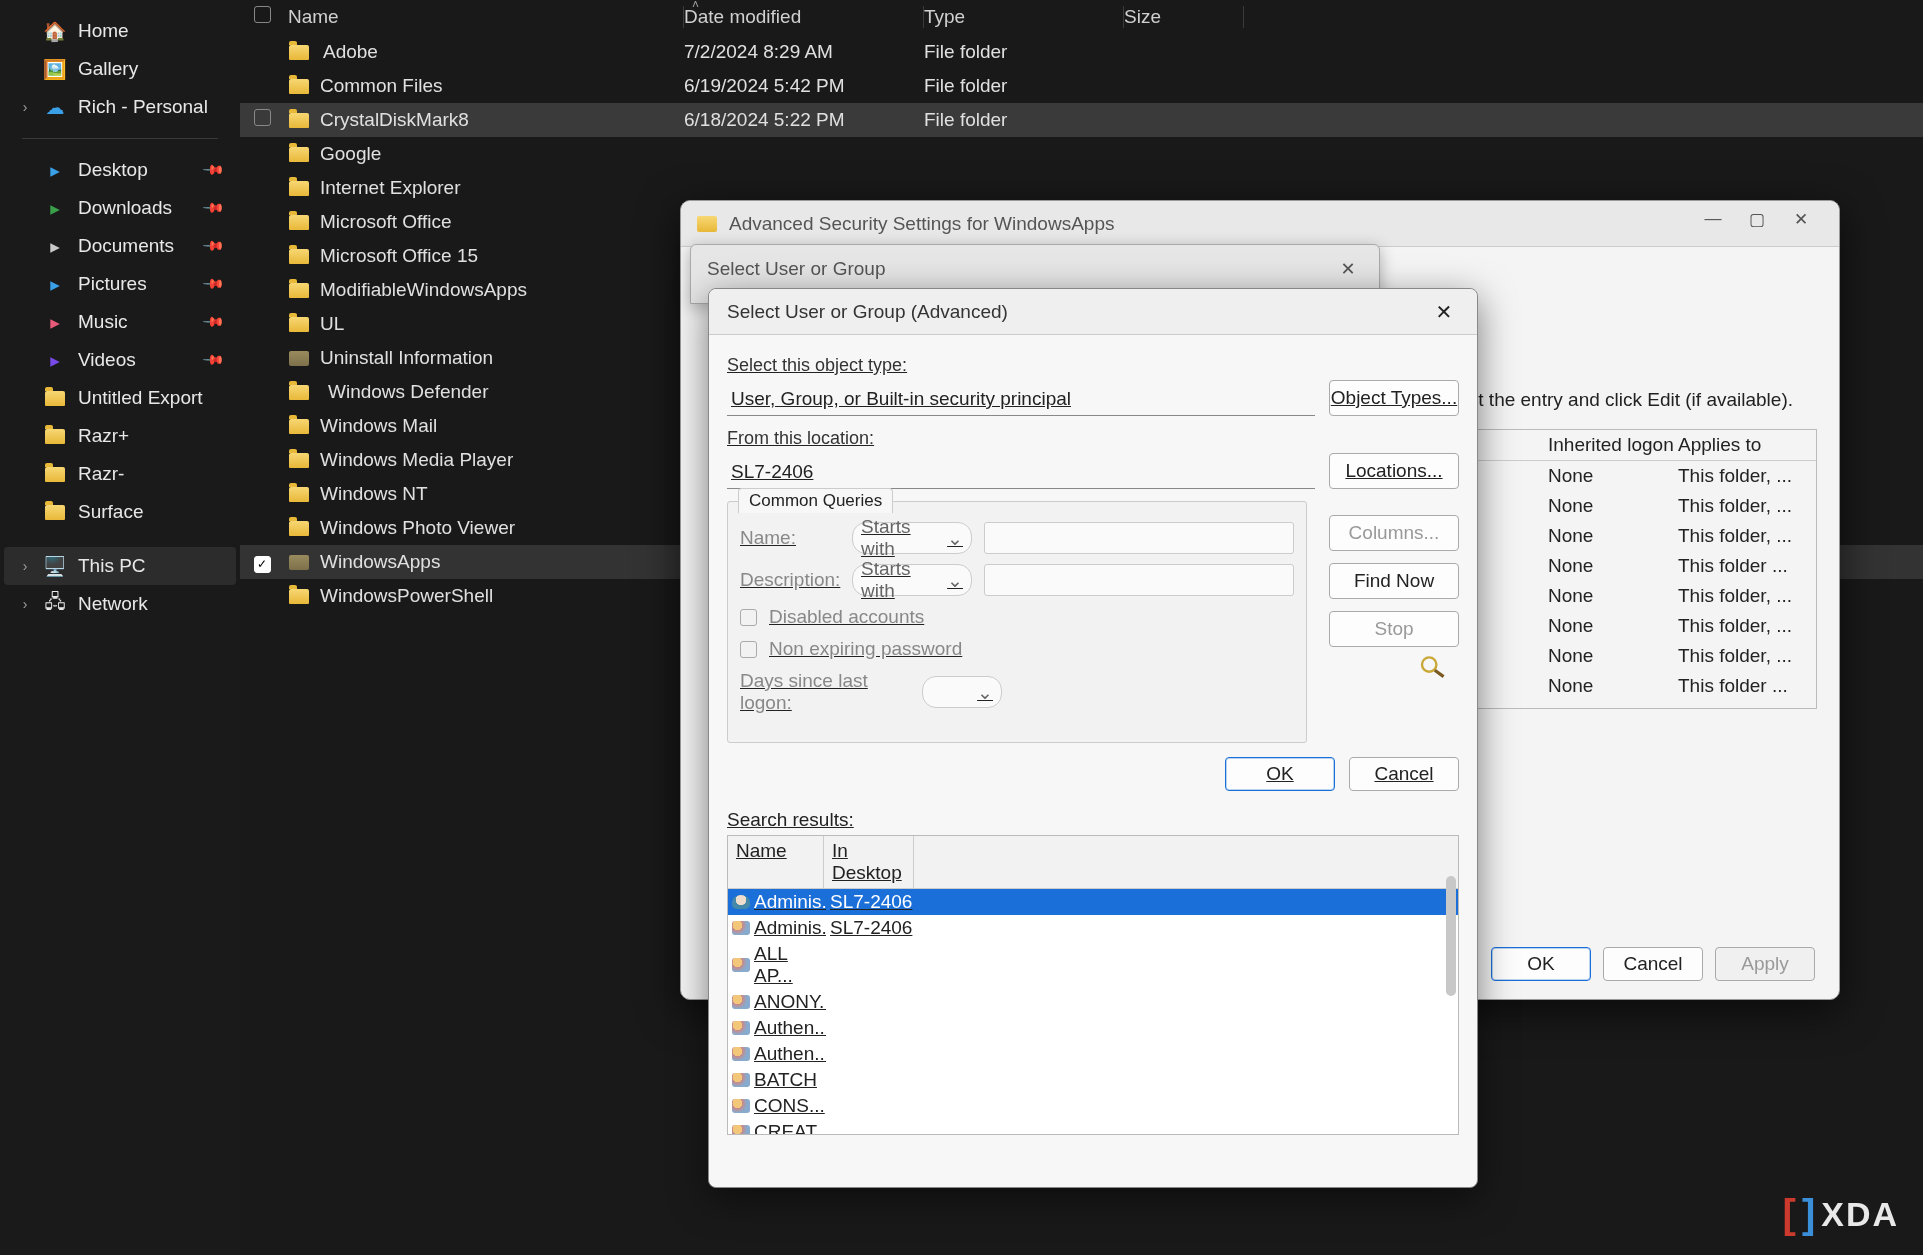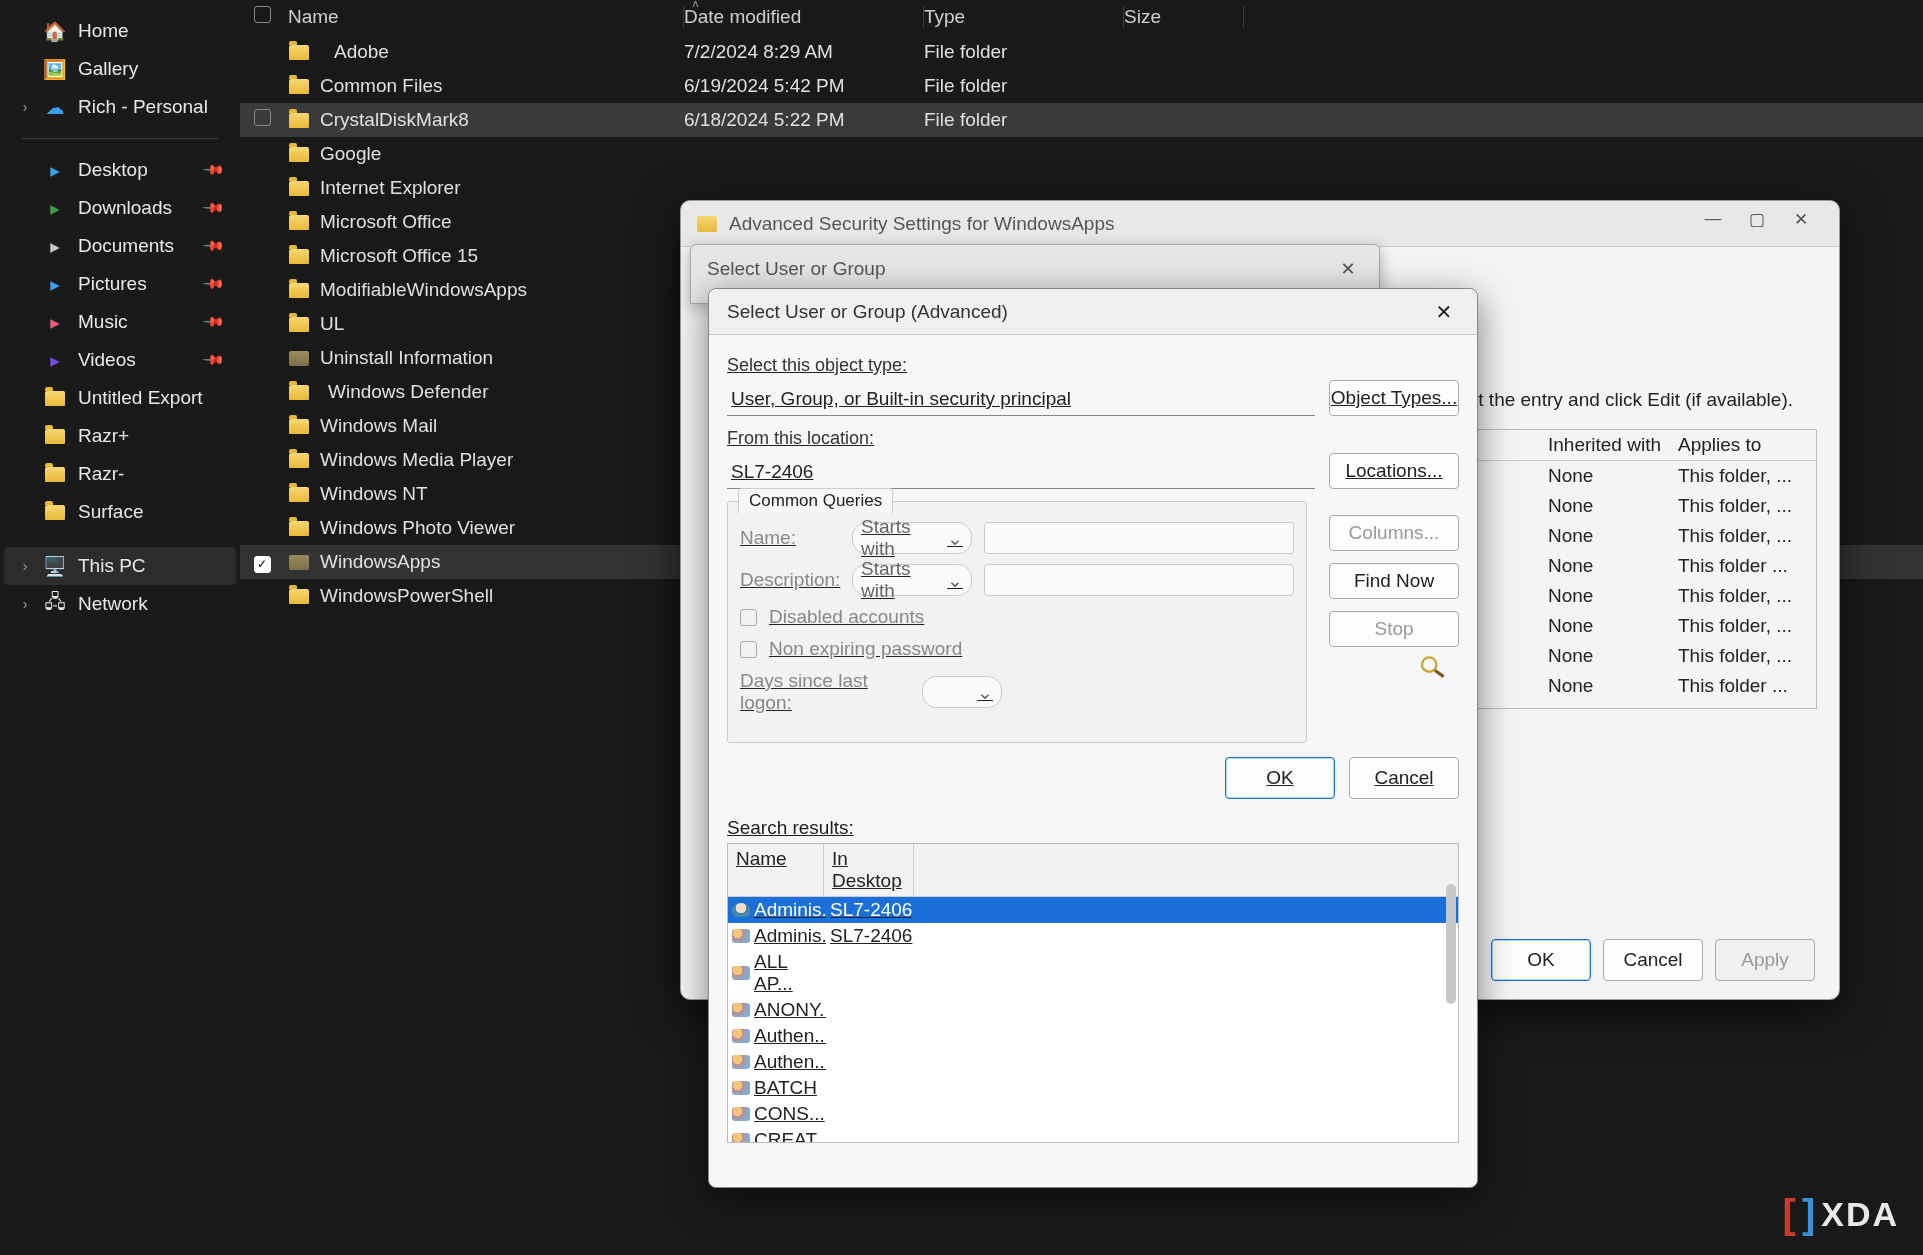--- a/index.html
+++ b/index.html
@@ -40,21 +40,21 @@
 .titlebar .t { color:#555; flex:1; }
 .titlebar .wbtn { width:44px; height:30px; text-align:center; color:#555; cursor:pointer; font-size:17px; }
 .win-adv .body { padding:20px 26px; position:relative; height:calc(100% - 46px); }
 .win-adv .perm-txt { margin:12px 0 18px; }
 .perm-table { border:1px solid #bbb; height:280px; overflow:hidden; }
 .perm-table .hdr, .perm-table .r { display:flex; padding:4px 8px; }
 .perm-table .hdr { border-bottom:1px solid #ccc; }
 .perm-table .c1 { width:130px; }
 .perm-table .c2 { width:130px; }
 .adv-btns { position:absolute; bottom:18px; right:24px; display:flex; gap:12px; }
-.wbutton { min-width:100px; height:42px; background:#fdfdfd; border:1px solid #aaa; border-radius:4px; display:flex; align-items:center; justify-content:center; cursor:pointer; color:#222; }
+.wbutton { min-width:100px; height:34px; background:#fdfdfd; border:1px solid #aaa; border-radius:4px; display:flex; align-items:center; justify-content:center; cursor:pointer; color:#222; }
 .wbutton.primary { border:1px solid #1a6fd8; box-shadow:inset 0 0 0 1px rgba(26,111,216,.3); }
 .wbutton.disabled { color:#999; background:#f0f0f0; }
 
 
 .win-sel { position:absolute; left:690px; top:244px; width:690px; height:60px; background:#e6e6e6; border:1px solid #aaa; border-radius:6px 6px 0 0; color:#555; box-shadow:0 4px 16px rgba(0,0,0,.3); }
 .win-sel .tb { display:flex; align-items:center; height:48px; padding:0 16px; }
 .win-sel .tb .t { flex:1; }
 .win-sel .cls { width:30px; text-align:center; cursor:pointer; font-size:18px; }
 
 
@@ -197,21 +197,21 @@
   <div class="cols">
     <div class="col-chk"><span class="chkbx"></span></div>
     <div class="col-name header-sep">Name</div>
     <div class="col-date header-sep">Date modified</div>
     <div class="col-type header-sep">Type</div>
     <div class="col-size header-sep">Size</div>
   </div>
   <div id="rows">
       <div class="row">
         <div class="col-chk"></div>
-        <div class="col-name" style="display:flex;align-items:center;gap:24px">
+        <div class="col-name" style="display:flex;align-items:center;gap:13px">
           <span class="icon-box">
             <span class="folder-yellow"></span>
           </span>
           <span>Adobe</span>
         </div>
         <div class="col-date">7/2/2024 8:29 AM</div>
         <div class="col-type">File folder</div>
         <div class="col-size"></div>
       </div>
       <div class="row">
@@ -416,21 +416,21 @@
     <div class="wbtn">—</div>
     <div class="wbtn">▢</div>
     <div class="wbtn">✕</div>
   </div>
   <div class="body">
     <div style="height:110px"></div>
     <div class="perm-txt" style="text-align:right; padding-right:20px">t the entry and click Edit (if available).</div>
     <div class="perm-table" style="margin-left:360px; width:750px">
       <div class="hdr">
         <div class="c1" style="flex:1"></div>
-        <div class="c1">Inherited with</div>
+        <div class="c1">Inherited logon</div>
         <div class="c2">Applies to</div>
       </div>
       <div id="perm-rows">
           <div class="r">
             <div style="flex:1"></div>
             <div class="c1">None</div>
             <div class="c2">This folder, ...</div>
           </div>
           <div class="r">
             <div style="flex:1"></div>

